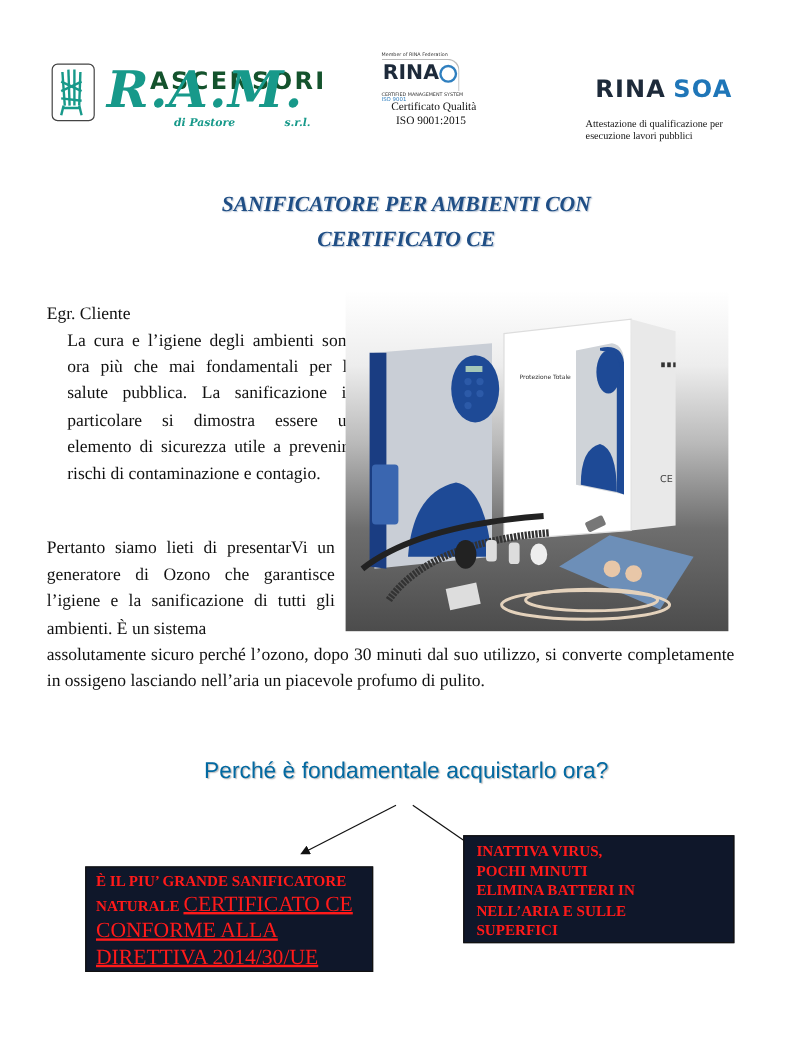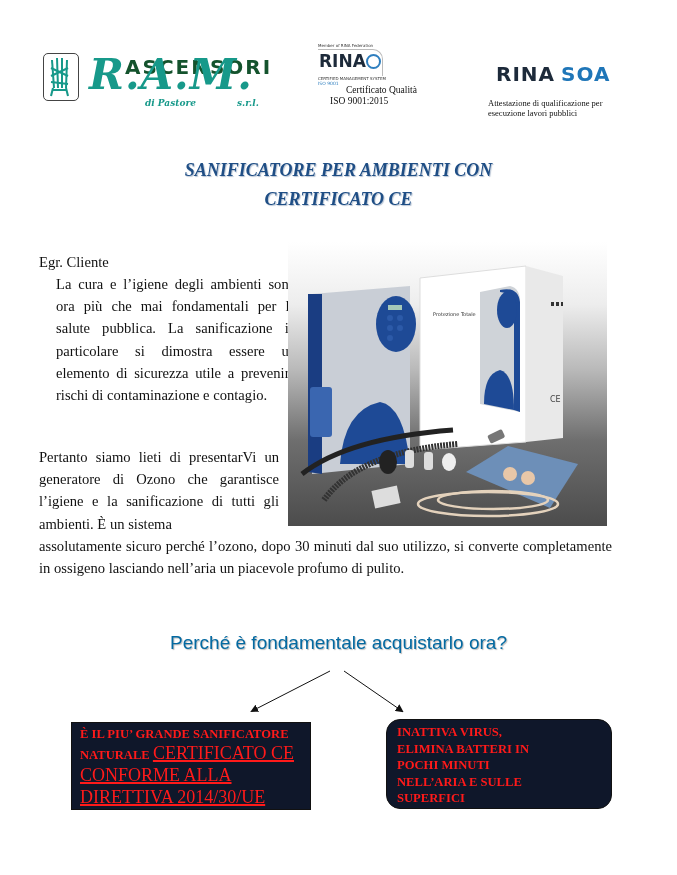--- a/index.html
+++ b/index.html
@@ -15,21 +15,21 @@
   #ram-srl { left:200px; top:61px; font-family:"DejaVu Serif", serif; font-style:italic; font-weight:bold; font-size:9px; color:#17998a; }
 
   
   #rina-cert { left:318px; top:43px; width:110px; height:75px; }
   #rina-member { left:0; top:0; font-family:"DejaVu Sans", sans-serif; font-size:4px; color:#333; }
   #rina-frame { left:0; top:6px; width:64px; height:26px; border:1px solid #bbb; border-radius:0 10px 0 0; border-left:none; border-bottom:none; }
   #rina-word { left:1px; top:8px; font-family:"DejaVu Sans", sans-serif; font-weight:bold; font-size:17px; color:#1d2a3a; letter-spacing:0px; }
   #rina-circle { left:48px; top:11px; width:15px; height:15px; border-radius:50%; border:2px solid #2f7fbf; box-sizing:border-box; }
   #rina-cms { left:0; top:33px; font-family:"DejaVu Sans", sans-serif; font-size:4px; color:#333; }
   #rina-iso-small { left:0; top:38px; font-family:"DejaVu Sans", sans-serif; font-size:4.5px; color:#2f7fbf; }
-  #rina-cert-label { left:8px; top:42px; font-size:9.5px; color:#111; white-space:nowrap;margin-left:20px; }
+  #rina-cert-label { left:8px; top:42px; font-size:9.5px; color:#111; white-space:nowrap; }
   #rina-cert-iso { left:12px; top:53px; font-size:9.5px; color:#111; white-space:nowrap; }
 
   
   #rina-soa { left:488px; top:62px; width:130px; height:72px; }
   #soa-logo { left:8px; top:0; font-family:"DejaVu Sans", sans-serif; font-weight:bold; font-size:20px; color:#1d2a3a; letter-spacing:1px; }
   #soa-logo .soa { color:#1f76b8; margin-left:6px; font-weight:bold; }
   #soa-text { left:0; top:36px; width:130px; font-size:8.5px; line-height:10px; color:#111; }
 
   
   #title { left:0; top:156px; width:677px; text-align:center; font-family:"Liberation Serif", serif; font-style:italic; font-weight:bold; font-size:18px; line-height:29px; color:#1f4e85; text-shadow:1px 1px 1px #b7c3d3; }
@@ -44,21 +44,21 @@
   
   #product-image { left:288px; top:242px; width:319px; height:284px; background:linear-gradient(180deg,#ffffff 0%,#ededed 22%,#b9b9b9 45%,#6e6e6e 70%,#4c4c4c 100%); overflow:hidden; }
 
   
   #question { left:0; top:632px; width:677px; text-align:center; font-family:"Liberation Sans", sans-serif; font-size:19px; color:#0369a1; text-shadow:1px 1px 1px #bbb; }
 
   
   .callout { border:1.6px solid #111; box-sizing:border-box; background:#0f172a; font-family:"Liberation Serif", serif; font-weight:bold; color:#ff1a1a; }
   #callout-left { left:71px; top:722px; width:240px; height:88px; padding:3px 8px; font-size:12.6px; line-height:16px; }
   #callout-left .big { font-size:18px; line-height:22px; text-decoration:underline; text-decoration-thickness:2px; font-weight:normal; }
-  #callout-right { left:386px; top:719px; width:226px; height:90px; padding:4px 10px; font-size:12.6px; line-height:16.5px;border-radius:14px; }
+  #callout-right { left:386px; top:696px; width:226px; height:90px; padding:4px 10px; font-size:12.6px; line-height:16.5px; }
 </style>
 </head>
 <body>
 
 <div id="ram-logo" class="abs">
   <div id="ram-icon-box" class="abs">
     <svg width="32" height="44" viewBox="0 0 32 44">
       <g stroke="#17998a" stroke-width="2" fill="none">
         <line x1="8" y1="6" x2="10" y2="34"></line>
           <line x1="13" y1="4" x2="14" y2="34"></line>
@@ -164,17 +164,17 @@
   </defs>
   <line x1="330" y1="671" x2="252" y2="711" stroke="#111" stroke-width="1" marker-end="url(#ah)"></line>
   <line x1="344" y1="671" x2="402" y2="711" stroke="#111" stroke-width="1" marker-end="url(#ah)"></line>
 </svg>
 
 <div id="callout-left" class="abs callout">
   <span>È IL PIU’ GRANDE SANIFICATORE NATURALE </span><span class="big">CERTIFICATO CE CONFORME ALLA DIRETTIVA 2014/30/UE</span>
 </div>
 <div id="callout-right" class="abs callout">
   <div>INATTIVA VIRUS,</div>
+  <div>POCHI MINUTI</div>
   <div>ELIMINA BATTERI IN</div>
-  <div>POCHI MINUTI</div>
   <div>NELL’ARIA E SULLE</div>
   <div>SUPERFICI</div>
 </div>
 
 </body></html>

